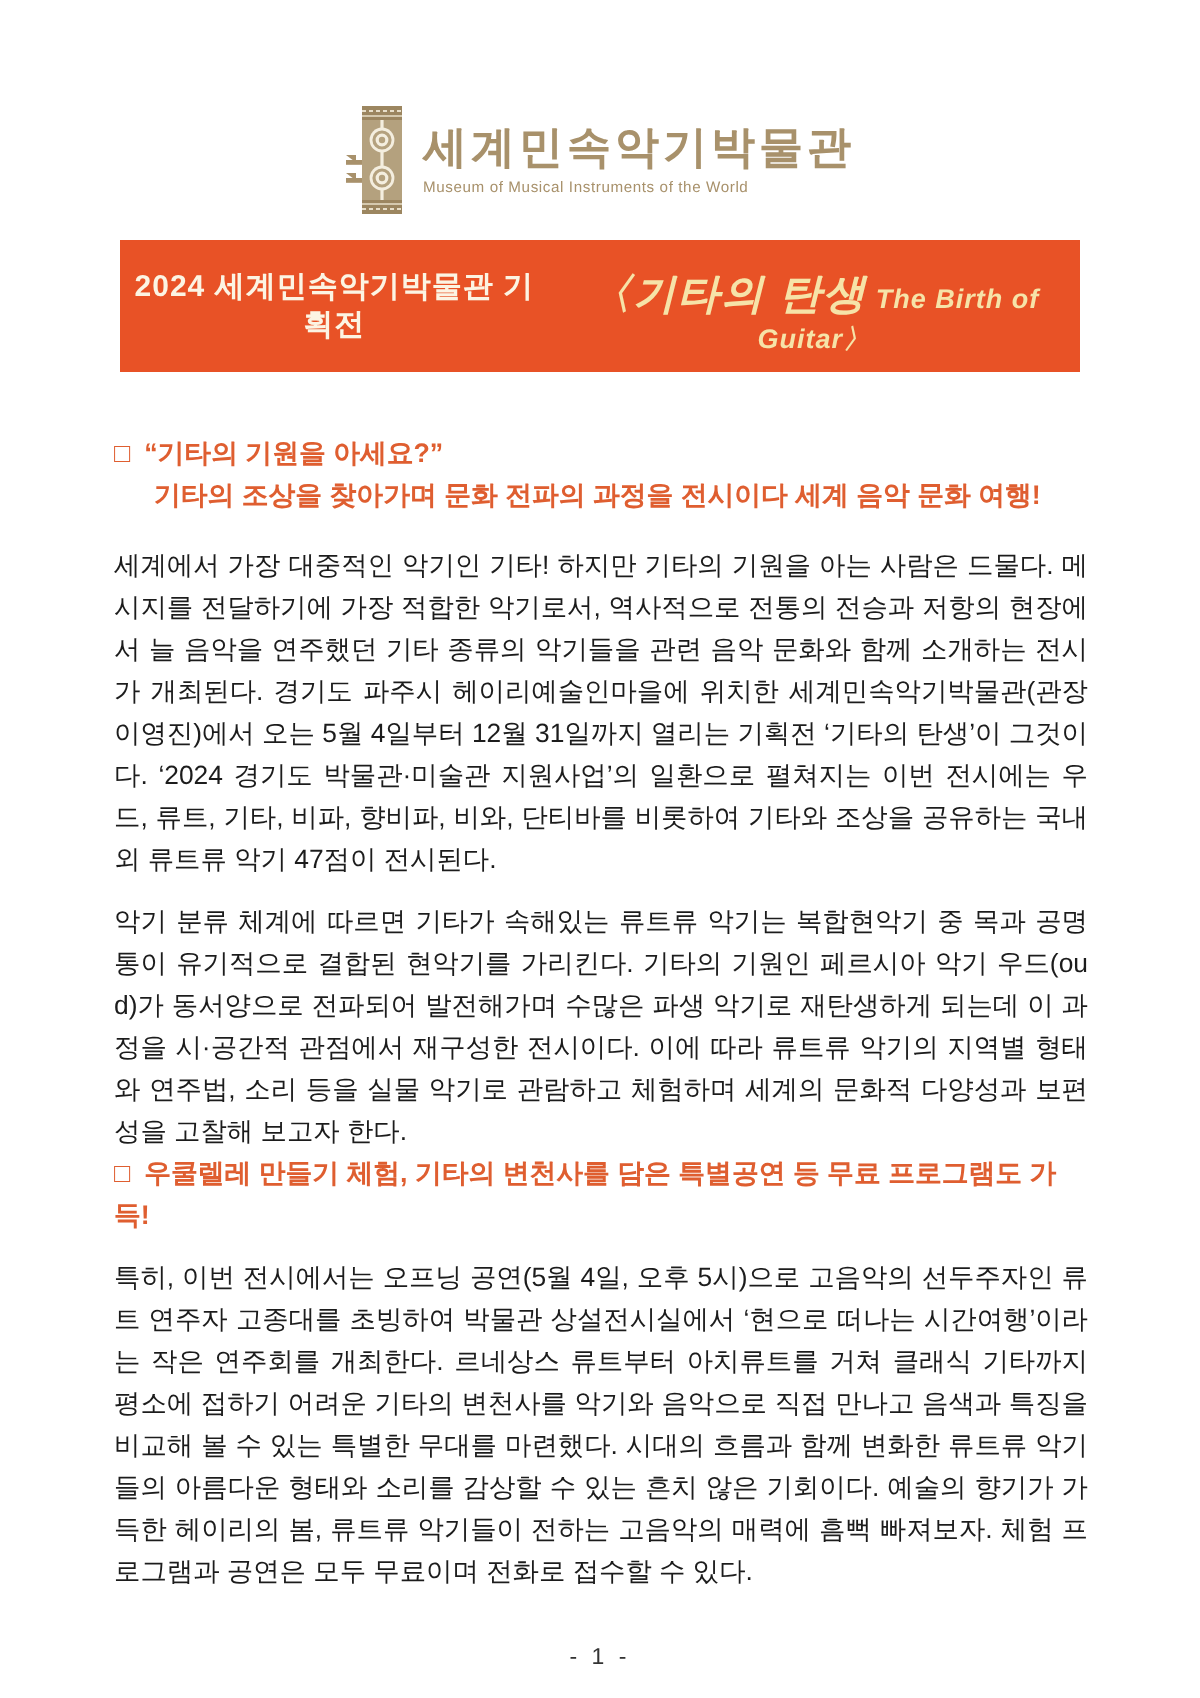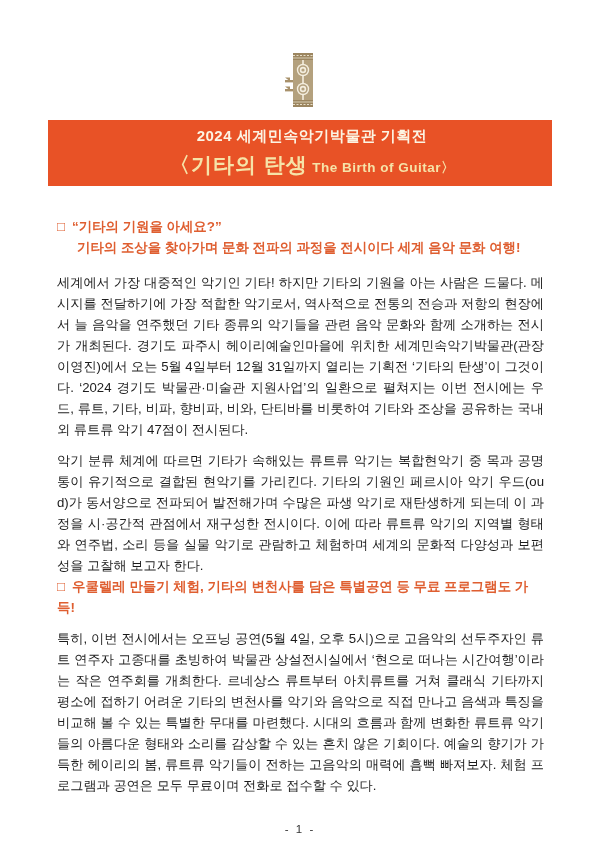--- a/index.html
+++ b/index.html
@@ -32,29 +32,28 @@
     font-family:"Liberation Serif","DejaVu Serif",serif;
     font-size:22px;font-weight:700;color:var(--logo);letter-spacing:2px;line-height:1.1;
   }
   .museum-name-en{
     font-size:7.6px;color:var(--logo);letter-spacing:0.3px;margin-top:2px;
   }
   
   .banner{
     width:480px;height:66px;margin:10px auto 0 auto;
     background:var(--banner-bg);
-    display:flex;flex-direction:column;justify-content:center;align-items:center;
+    display:flex;justify-content:center;align-items:center;
     text-align:center;
-    padding-left:24px;
   }
   .banner-subtitle{
     font-size:15px;font-weight:700;color:var(--banner-subtitle);letter-spacing:0.5px;
   }
   .banner-title{
-    margin-top:5px;font-weight:700;color:var(--banner-title);
+    margin-top:5px;font-weight:700;color:var(--banner-title);font-style:italic;
   }
   .banner-title .ko{font-size:21px;letter-spacing:1px;}
   .banner-title .en{font-size:13.5px;letter-spacing:0.5px;}
   
   .content{padding:0 56px 0 57px;}
   .sec-heading{
     color:var(--accent);font-weight:700;font-size:13.4px;line-height:21px;
   }
   .sec-heading.first{margin-top:30px;}
   .sec-heading .marker{font-weight:400;margin-right:7px;}
@@ -96,20 +95,24 @@
         <line x1="18" y1="9" x2="18" y2="49" stroke="#F4EEDF" stroke-width="1.6"></line>
 
         <circle cx="18" cy="19" r="6.2" fill="#F4EEDF"></circle>
         <circle cx="18" cy="19" r="4" fill="none" stroke="#B4A17E" stroke-width="1.6"></circle>
         <circle cx="18" cy="19" r="1.6" fill="#B4A17E"></circle>
         <circle cx="18" cy="38" r="6.2" fill="#F4EEDF"></circle>
         <circle cx="18" cy="38" r="4" fill="none" stroke="#B4A17E" stroke-width="1.6"></circle>
         <circle cx="18" cy="38" r="1.6" fill="#B4A17E"></circle>
       </svg>
     </span>
+    <span class="logo-text">
+      <span class="museum-name">세계민속악기박물관</span>
+      <span class="museum-name-en">Museum of Musical Instruments of the World</span>
+    </span>
   </div>
 
   <div class="banner">
     <div class="banner-subtitle">2024 세계민속악기박물관 기획전</div>
     <div class="banner-title">
       <span class="ko">〈기타의 탄생</span>
       <span class="en"> The Birth of Guitar〉</span>
     </div>
   </div>
 

